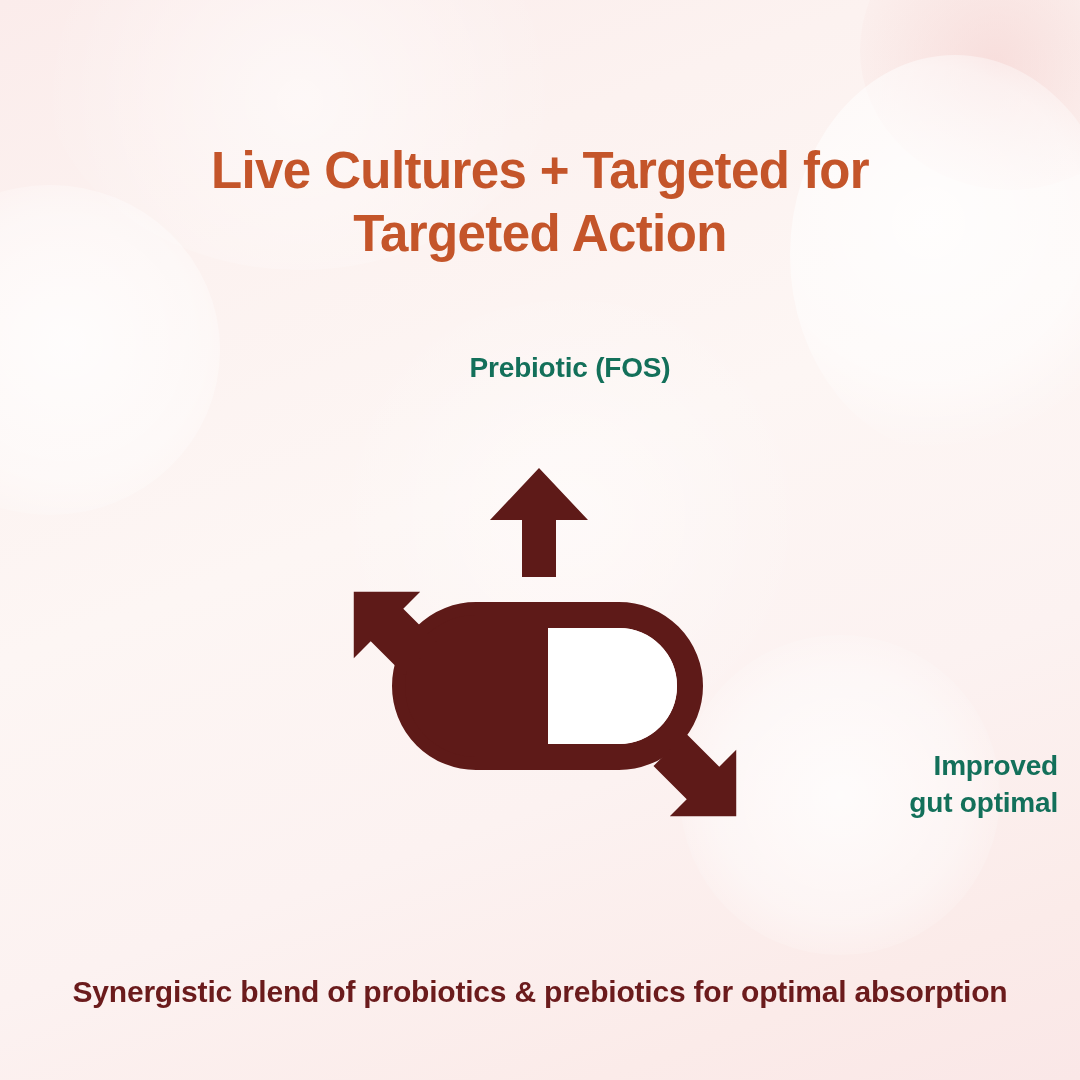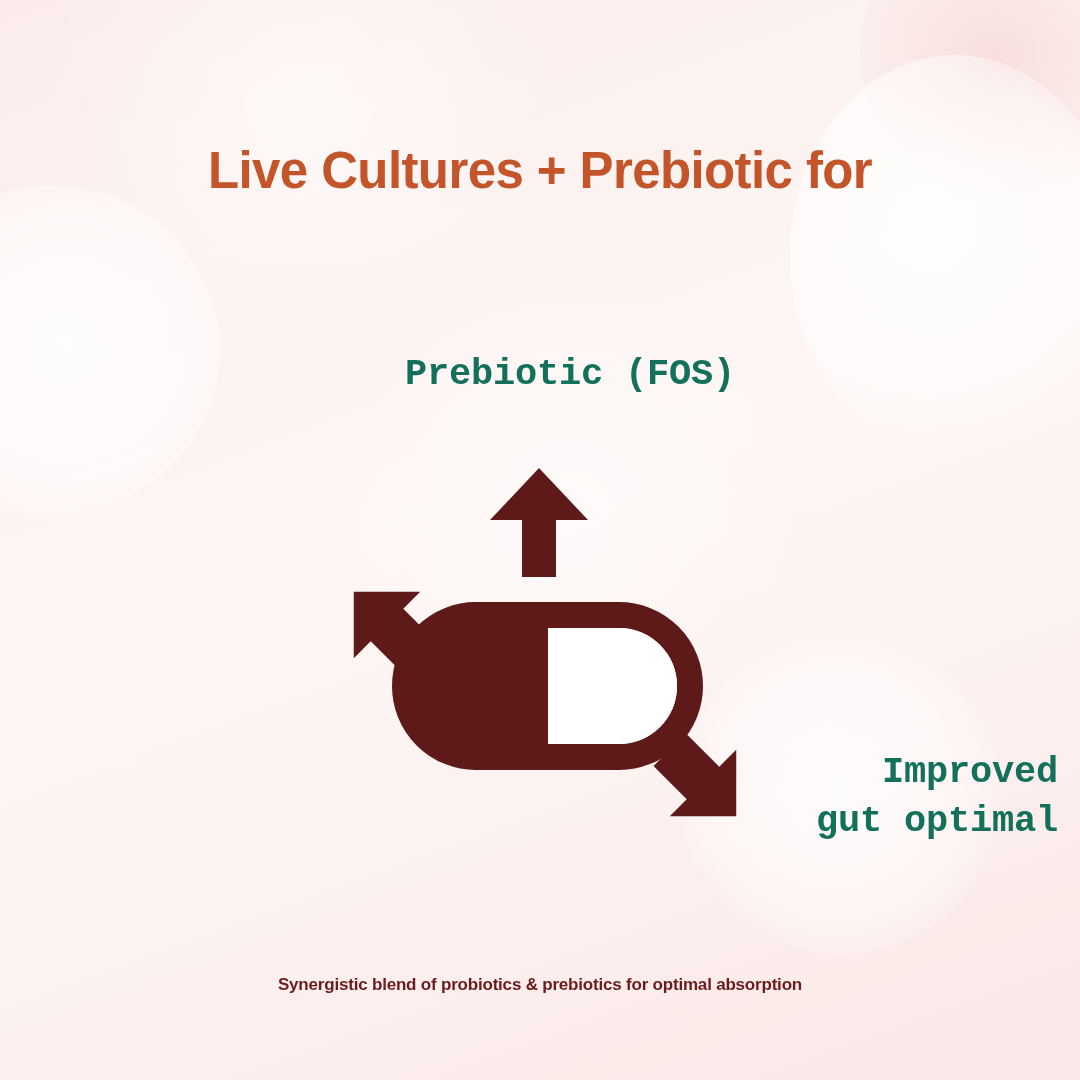--- a/index.html
+++ b/index.html
@@ -65,64 +65,64 @@
     line-height: 1.23;
     letter-spacing: -0.6px;
     color: #c4552a;
   }
   #headline .hl-line { display: block; }
 
   
   .callout {
     position: absolute;
     color: #13705a;
-    font-size: 37px;
+    font-size: 28px;
     font-weight: bold;
     line-height: 1.32;
     letter-spacing: -0.2px;
-    font-family: Liberation Mono, monospace;
   }
   #callout-top   { left: 370px; top: 350px; width: 400px; text-align: center; }
   #callout-left  { left: 70px;  top: 541px; width: 320px; text-align: center; }
   #callout-right { left: 758px; top: 748px; width: 300px; text-align: right;  }
 
   
   #diagram {
     position: absolute;
     left: 320px; top: 450px;
     width: 450px; height: 380px;
   }
   #diagram svg { display: block; width: 450px; height: 380px; }
 
   
   #footer-note {
     position: absolute;
     left: 0; top: 975px;
     width: 1080px;
     text-align: center;
-    font-size: 17px;
+    font-size: 30px;
     font-weight: bold;
     letter-spacing: -0.2px;
     color: #6b1b1c;
   }
 </style>
 </head>
 <body>
 
 <div id="canvas">
 
   <div class="blob" id="blob-top-left-wash"></div>
   <div class="blob" id="blob-deep-right"></div>
   <div class="blob" id="blob-top-right"></div>
   <div class="blob" id="blob-left"></div>
   <div class="blob" id="blob-mid-wash"></div>
   <div class="blob" id="blob-bottom-right"></div>
 
   <h1 id="headline">
-    <span class="hl-line">Live Cultures + Prebiotic for</span>
+    <span class="hl-line">Live Cultures + Targeted for</span>
+    <span class="hl-line">Targeted Action</span>
   </h1>
 
   <div class="callout" id="callout-top">
     <span>Prebiotic (FOS)</span><br>
   </div>
 
 
   <div class="callout" id="callout-right">
     <span>Improved</span><br>
     <span>gut optimal</span>

